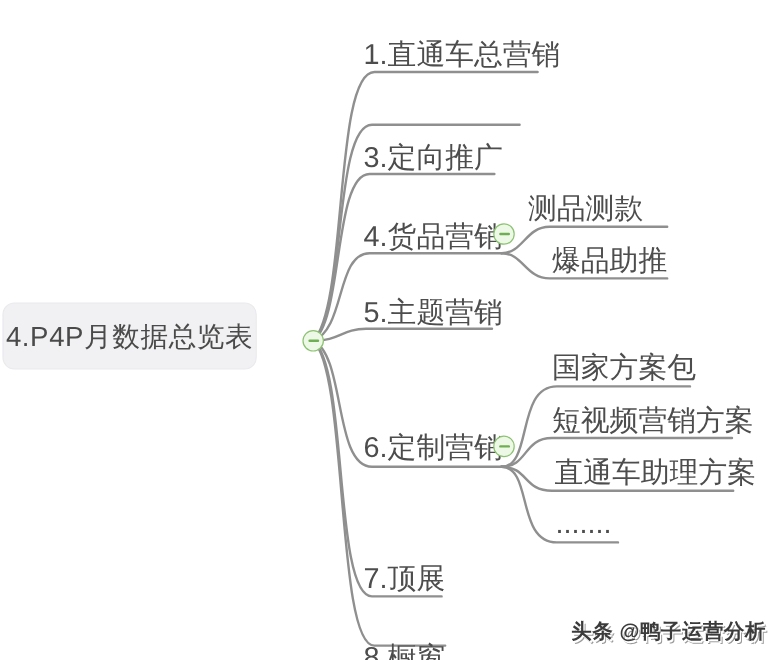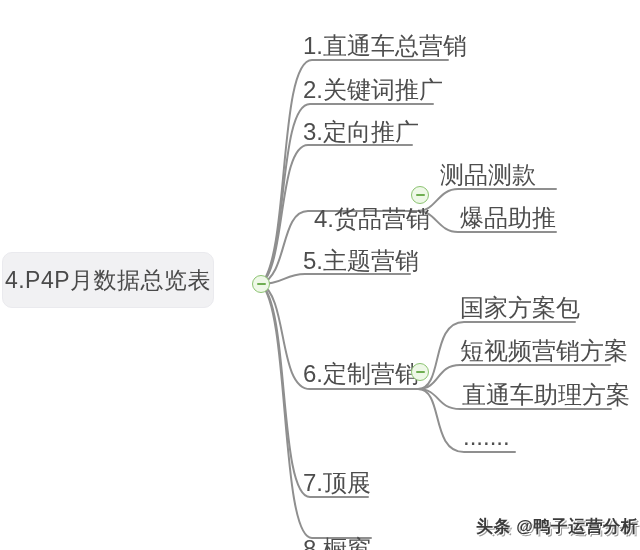--- a/index.html
+++ b/index.html
@@ -62,38 +62,37 @@
     <path d="M418 389 C440 389 436 409 460 409 L611 409"></path>
     <path d="M418 389 C444 389 430 452 464 452 L515 452"></path>
   </svg>
 
   <div class="root-node">4.P4P月数据总览表</div>
   <div class="collapse" style="left:252px;top:275px;">
     <span class="dash"></span>
   </div>
 
   <div class="label" style="left:303px;top:33px;">1.直通车总营销</div>
-  <div class="label" style="left:303px;top:77px;">2.关键词推广</div>
   <div class="label" style="left:303px;top:119px;">3.定向推广</div>
-  <div class="label" style="left:314px;top:185px;margin-top:21px;">4.货品营销</div>
+  <div class="label" style="left:303px;top:185px;">4.货品营销</div>
   <div class="label" style="left:303px;top:248px;">5.主题营销</div>
   <div class="label" style="left:303px;top:361px;">6.定制营销</div>
   <div class="label" style="left:303px;top:470px;">7.顶展</div>
   <div class="label" style="left:303px;top:536px;">8.橱窗</div>
 
   <div class="collapse" style="left:411px;top:186px;">
     <span class="dash"></span>
   </div>
   <div class="collapse" style="left:411px;top:363px;">
     <span class="dash"></span>
   </div>
 
   <div class="label" style="left:440px;top:162px;">测品测款</div>
   <div class="label" style="left:460px;top:205px;">爆品助推</div>
 
-  <div class="label" style="left:460px;top:295px;">国家方案包</div>
+  <div class="label" style="left:460px;top:295px;font-family:Liberation Serif, serif;">国家方案包</div>
   <div class="label" style="left:460px;top:338px;">短视频营销方案</div>
   <div class="label" style="left:462px;top:382px;">直通车助理方案</div>
   <div class="label" style="left:463px;top:424px;">.......</div>
 
   <div class="watermark">头条 @鸭子运营分析</div>
 
 </div>
 
 </body></html>

